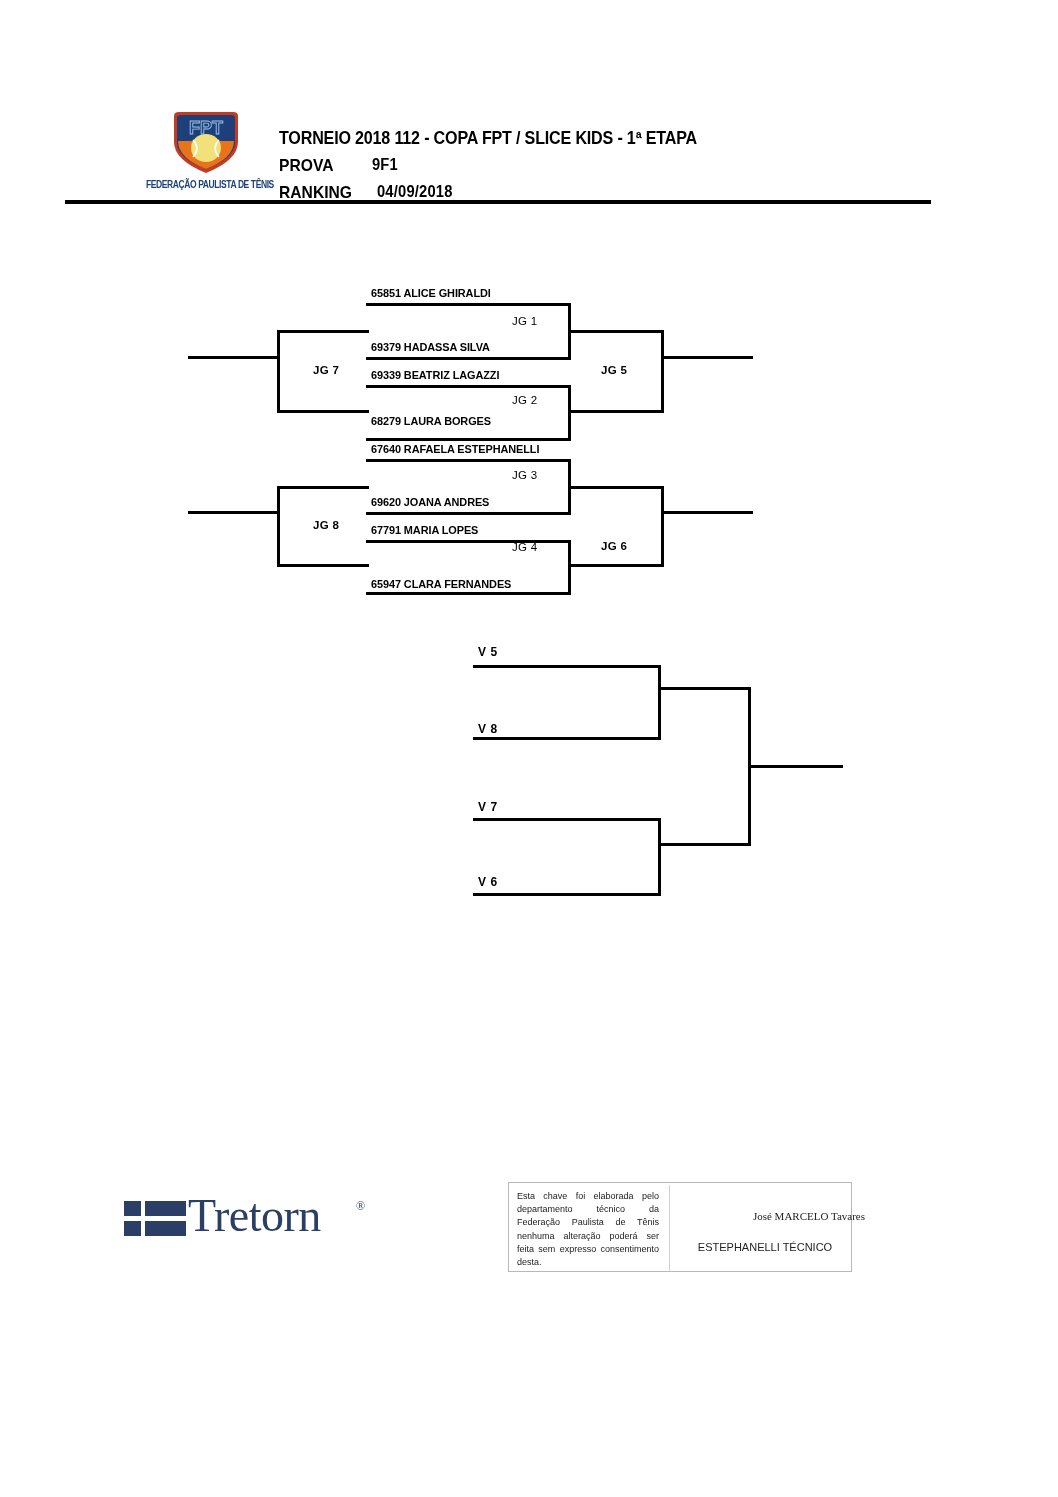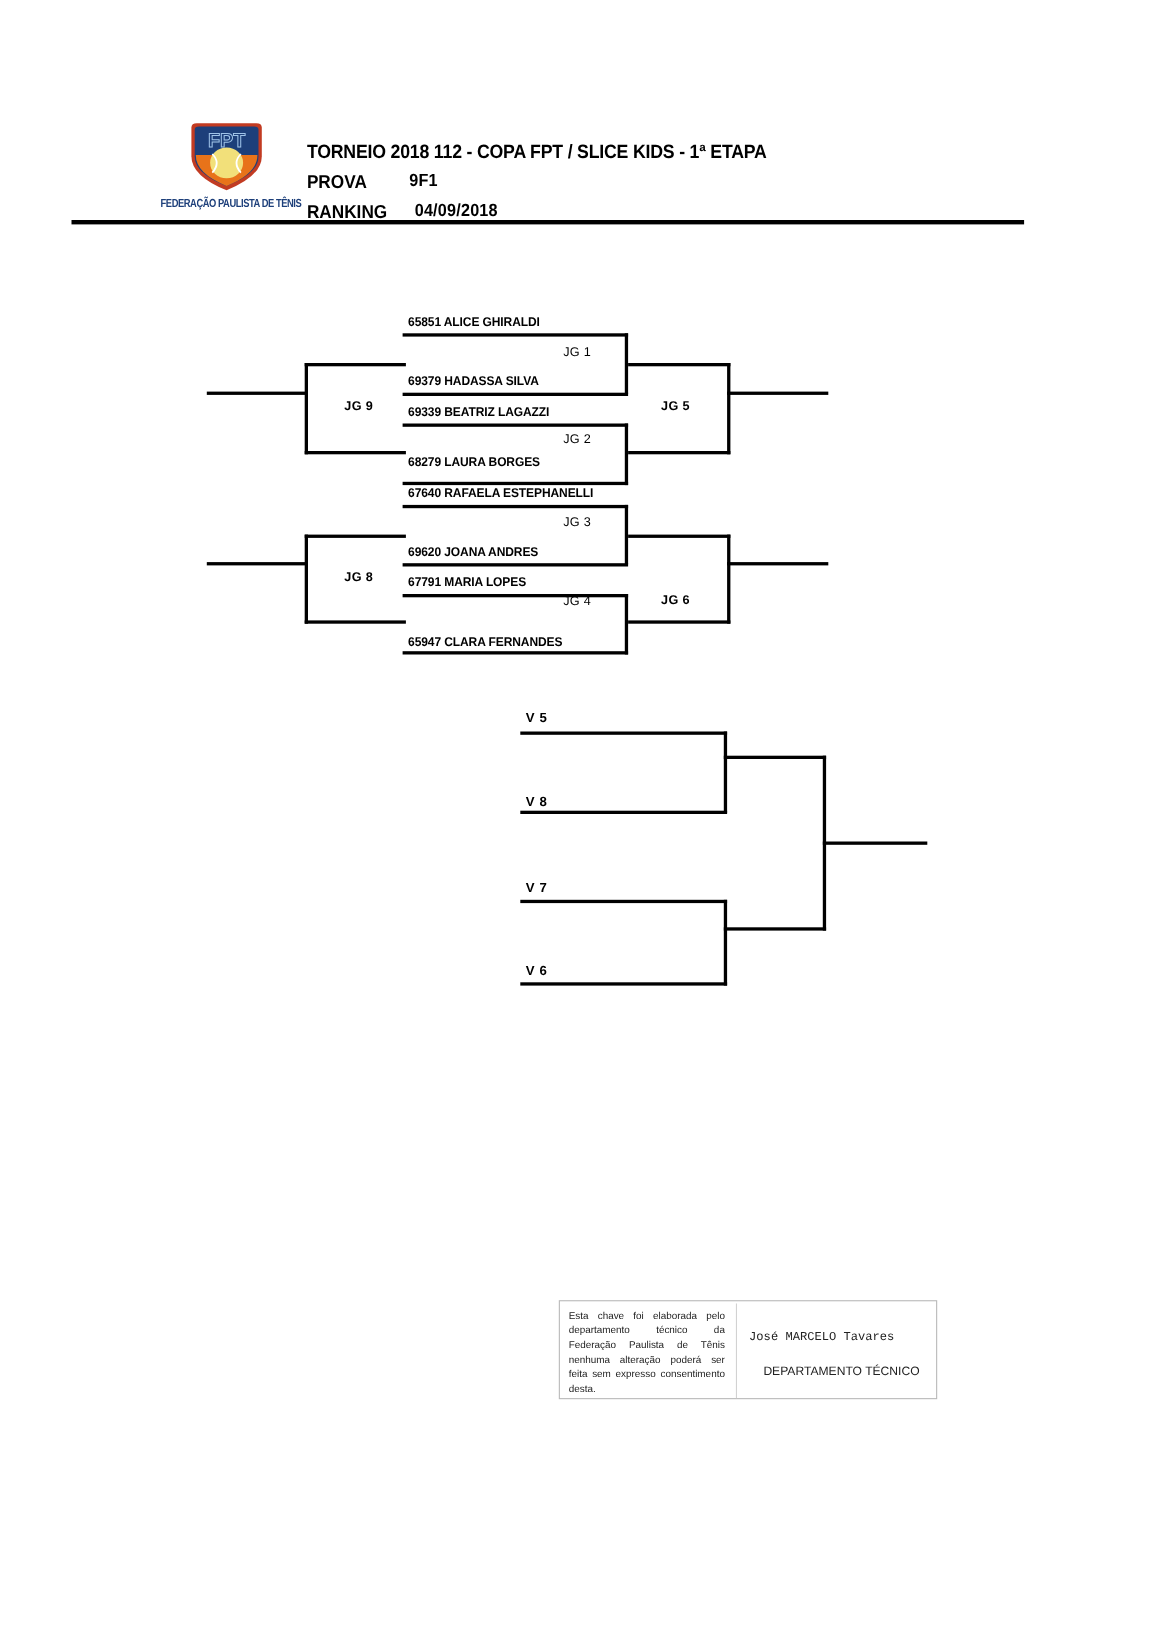--- a/index.html
+++ b/index.html
@@ -211,25 +211,25 @@
   #note-divider {
     position: absolute;
     left: 160px;
     top: 2px;
     width: 1px;
     height: 86px;
     background: #d2d2d2;
   }
   #note-signer {
     position: absolute;
-    left: 172px;
+    left: 188px;
     top: 27px;
     width: 168px;
-    text-align: left;
-    font-family: Liberation Mono, monospace;
+    text-align: right;
+    font-family: Liberation Serif, serif;
     font-size: 11px;
     color: #222222;
     white-space: nowrap;
   }
   #note-dept {
     position: absolute;
     left: 168px;
     top: 58px;
     width: 176px;
     text-align: center;
@@ -284,21 +284,21 @@
   <div class="hline" style="left:571px; top:330px; width:93px;"></div>
   <div class="vline" style="left:661px; top:330px; height:83px;"></div>
   <div class="hline" style="left:571px; top:410px; width:93px;"></div>
   <div class="hline" style="left:661px; top:356px; width:92px;"></div>
   <div class="box-label" style="left:601px; top:364px;text-align:center;">JG 5</div>
 
   <div class="hline" style="left:277px; top:330px; width:92px;"></div>
   <div class="vline" style="left:277px; top:330px; height:83px;"></div>
   <div class="hline" style="left:277px; top:410px; width:92px;"></div>
   <div class="hline" style="left:188px; top:356px; width:92px;"></div>
-  <div class="box-label" style="left:313px; top:364px;">JG 9</div>
+  <div class="box-label" style="left:313px; top:364px;">JG 7</div>
 
   <div class="player" style="left:371px; top:443px;">67640 RAFAELA ESTEPHANELLI</div>
   <div class="player" style="left:371px; top:496px;">69620 JOANA ANDRES</div>
   <div class="player" style="left:371px; top:524px;">67791 MARIA LOPES</div>
   <div class="player" style="left:371px; top:578px;">65947 CLARA FERNANDES</div>
 
   <div class="hline" style="left:366px; top:459px; width:205px;"></div>
   <div class="vline" style="left:568px; top:459px; height:54px;"></div>
   <div class="hline" style="left:366px; top:512px; width:205px;"></div>
   <div class="match-label" style="left:512px; top:469px;">JG 3</div>
@@ -331,21 +331,31 @@
 
   <div class="hline" style="left:473px; top:818px; width:188px;"></div>
   <div class="vline" style="left:658px; top:818px; height:78px;"></div>
   <div class="hline" style="left:473px; top:893px; width:188px;"></div>
 
   <div class="hline" style="left:658px; top:687px; width:93px;"></div>
   <div class="vline" style="left:748px; top:687px; height:159px;"></div>
   <div class="hline" style="left:658px; top:843px; width:93px;"></div>
   <div class="hline" style="left:748px; top:765px; width:95px;"></div>
 
+  <div id="tretorn-logo">
+    <div id="tretorn-mark">
+      <div class="tm-cell" style="left:0px;  top:0px;  width:17px; height:15px;"></div>
+      <div class="tm-cell" style="left:21px; top:0px;  width:41px; height:15px;"></div>
+      <div class="tm-cell" style="left:0px;  top:20px; width:17px; height:15px;"></div>
+      <div class="tm-cell" style="left:21px; top:20px; width:41px; height:15px;"></div>
+    </div>
+    <div id="tretorn-word">Tretorn</div>
+    <div id="tretorn-reg">®</div>
+  </div>
 
   <div id="footer-note">
     <div id="note-text">Esta chave foi elaborada pelo departamento técnico da Federação Paulista de Tênis nenhuma alteração poderá ser feita sem expresso consentimento desta.</div>
     <div id="note-divider"></div>
     <div id="note-signer">José MARCELO Tavares</div>
-    <div id="note-dept">DEPARTAMENTO TÉCNICO</div>
+    <div id="note-dept">ESTEPHANELLI TÉCNICO</div>
   </div>
 
 </div>
 
 </body></html>

